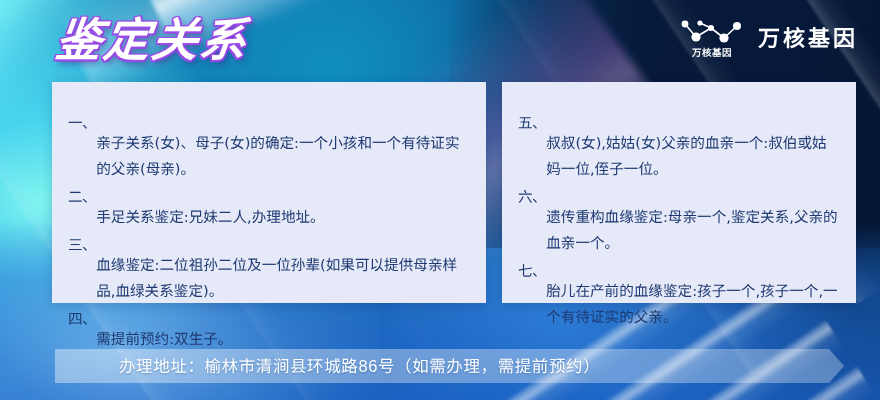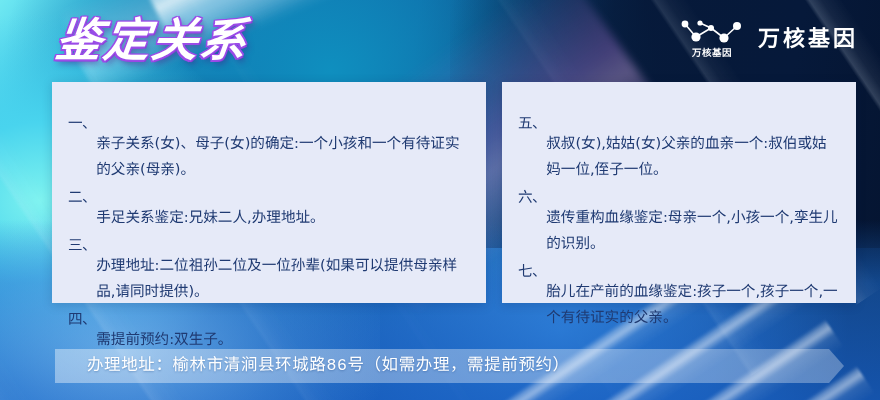--- a/index.html
+++ b/index.html
@@ -242,21 +242,22 @@
     align-items: center;
   }
   .address-text {
     color: #ffffff;
     font-size: 16.5px;
     line-height: 34px;
     letter-spacing: 0.6px;
     padding-left: 32px;
     white-space: nowrap;
     text-shadow: 0 1px 2px rgba(20,60,120,0.35);
-    font-family: Liberation Mono, monospace;
+    font-family: Liberation Sans, sans-serif;
+    margin-left: 32px;
   }
 </style>
 </head>
 <body>
 
 <div id="poster">
 
   <div class="bg-base"></div>
   <div class="bg-deep-right"></div>
   <div class="bg-lower-blue"></div>
@@ -302,38 +303,38 @@
       <div class="item">
         <span class="item-num">一、</span>
         <span class="item-text">亲子关系(女)、母子(女)的确定:一个小孩和一个有待证实的父亲(母亲)。</span>
       </div>
       <div class="item">
         <span class="item-num">二、</span>
         <span class="item-text">手足关系鉴定:兄妹二人,办理地址。</span>
       </div>
       <div class="item">
         <span class="item-num">三、</span>
-        <span class="item-text">办理地址:二位祖孙二位及一位孙辈(如果可以提供母亲样品,请同时提供)。</span>
+        <span class="item-text">血缘鉴定:二位祖孙二位及一位孙辈(如果可以提供母亲样品,血绿关系鉴定)。</span>
       </div>
       <div class="item">
         <span class="item-num">四、</span>
         <span class="item-text">需提前预约:双生子。</span>
       </div>
     </div>
   </div>
 
   <div class="panel panel-right">
     <div class="panel-inner">
       <div class="item">
         <span class="item-num">五、</span>
         <span class="item-text">叔叔(女),姑姑(女)父亲的血亲一个:叔伯或姑妈一位,侄子一位。</span>
       </div>
       <div class="item">
         <span class="item-num">六、</span>
-        <span class="item-text">遗传重构血缘鉴定:母亲一个,小孩一个,孪生儿的识别。</span>
+        <span class="item-text">遗传重构血缘鉴定:母亲一个,鉴定关系,父亲的血亲一个。</span>
       </div>
       <div class="item">
         <span class="item-num">七、</span>
         <span class="item-text">胎儿在产前的血缘鉴定:孩子一个,孩子一个,一个有待证实的父亲。</span>
       </div>
     </div>
   </div>
 
   <div class="address-bar">
     <span class="address-text">办理地址：榆林市清涧县环城路86号（如需办理，需提前预约）</span>

